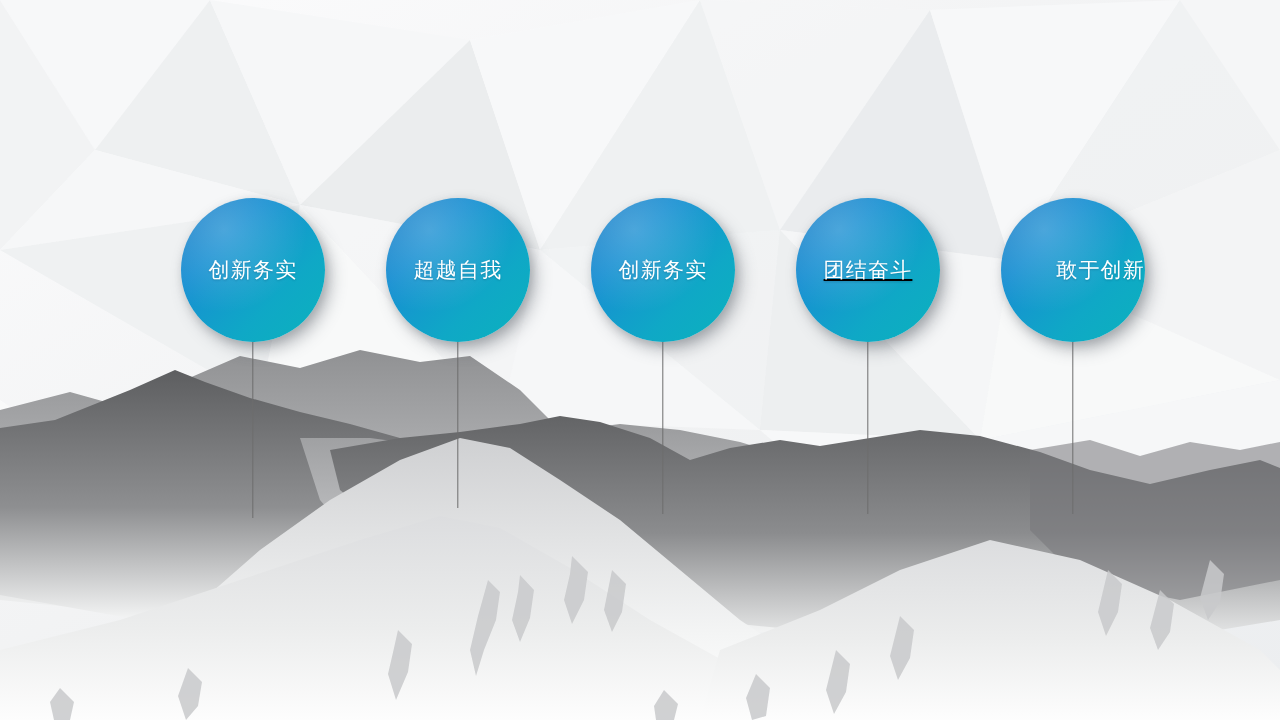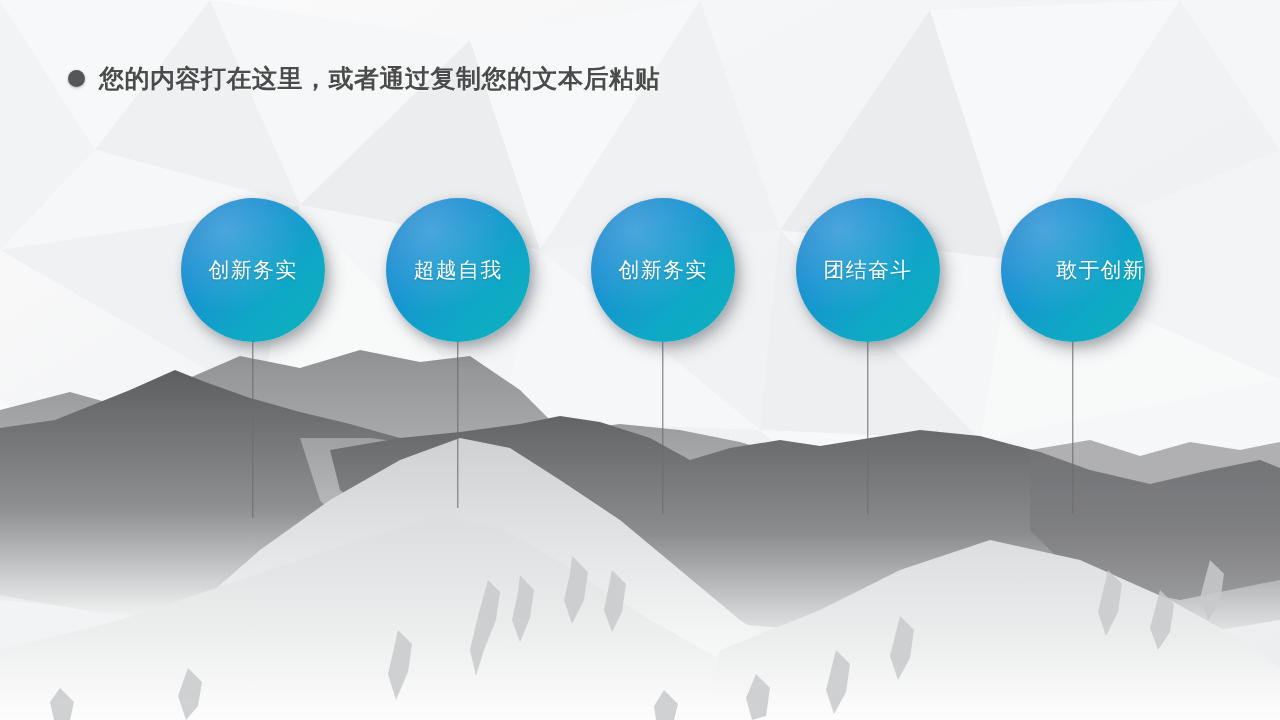--- a/index.html
+++ b/index.html
@@ -208,24 +208,20 @@
       <path d="M1108,250 L1122,264 L1118,292 L1106,316 L1098,292 Z"></path>
       <path d="M1160,270 L1174,284 L1170,312 L1158,330 L1150,308 Z"></path>
       <path d="M1210,240 L1224,254 L1220,282 L1208,300 L1200,278 Z"></path>
       <path d="M900,296 L914,310 L910,338 L898,360 L890,336 Z"></path>
       <path d="M836,330 L850,344 L846,372 L834,394 L826,370 Z"></path>
       <path d="M756,354 L770,368 L766,396 L752,400 L746,378 Z"></path>
       <path d="M664,370 L678,384 L674,400 L656,400 L654,386 Z"></path>
     </g>
   </svg>
 
-  <div id="title-row">
-    <span id="title-bullet"></span>
-    <span id="title-text">您的内容打在这里，或者通过复制您的文本后粘贴</span>
-  </div>
 
   <div id="circles">
 
     <div class="node" style="left:240px; top:270px; width:0; height:0;">
       <div class="node-line" style="top:72px; height:176px;"></div>
       <div class="bubble" style="top:-72px;">
         <span class="bubble-label">创新务实</span>
       </div>
     </div>
 
@@ -238,21 +234,21 @@
 
     <div class="node" style="left:650px; top:270px; width:0; height:0;">
       <div class="node-line" style="top:72px; height:172px;"></div>
       <div class="bubble" style="top:-72px;">
         <span class="bubble-label">创新务实</span>
       </div>
     </div>
 
     <div class="node" style="left:855px; top:270px; width:0; height:0;">
       <div class="node-line" style="top:72px; height:172px;"></div>
-      <div class="bubble" style="top:-72px;">
+      <div class="bubble" style="top:-72px;text-decoration:underline;">
         <span class="bubble-label">团结奋斗</span>
       </div>
     </div>
 
     <div class="node" style="left:1060px; top:270px; width:0; height:0;">
       <div class="node-line" style="top:72px; height:172px;"></div>
       <div class="bubble" style="top:-72px;justify-content:flex-end;">
         <span class="bubble-label">敢于创新</span>
       </div>
     </div>

